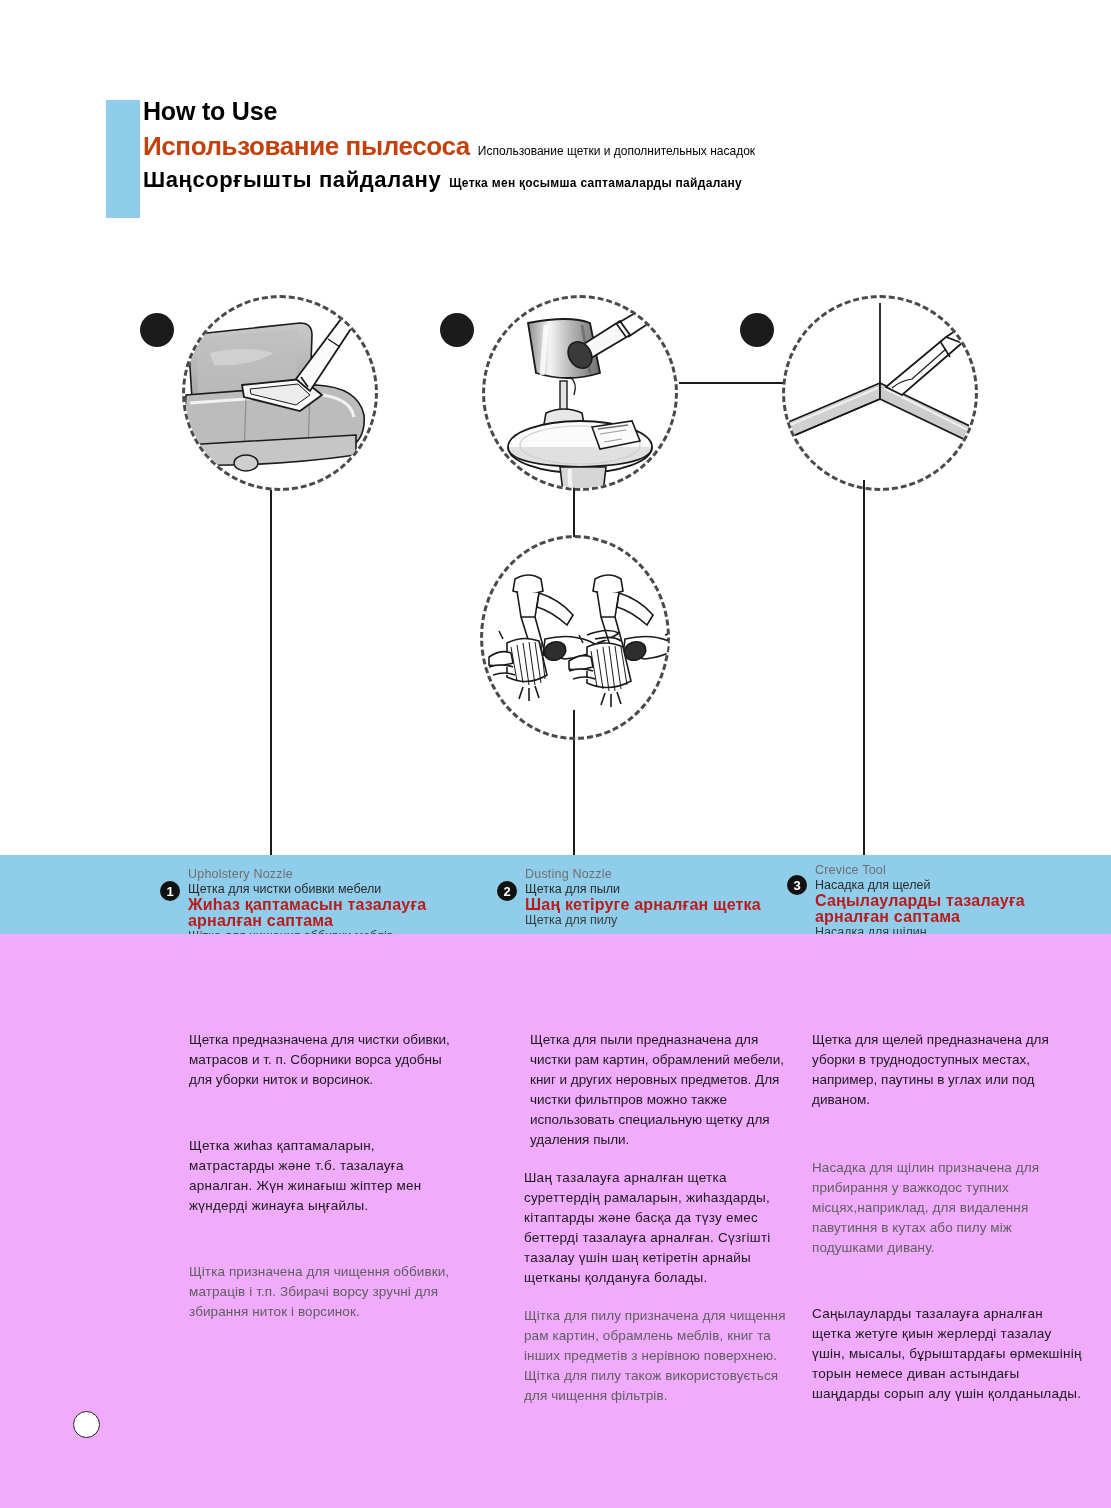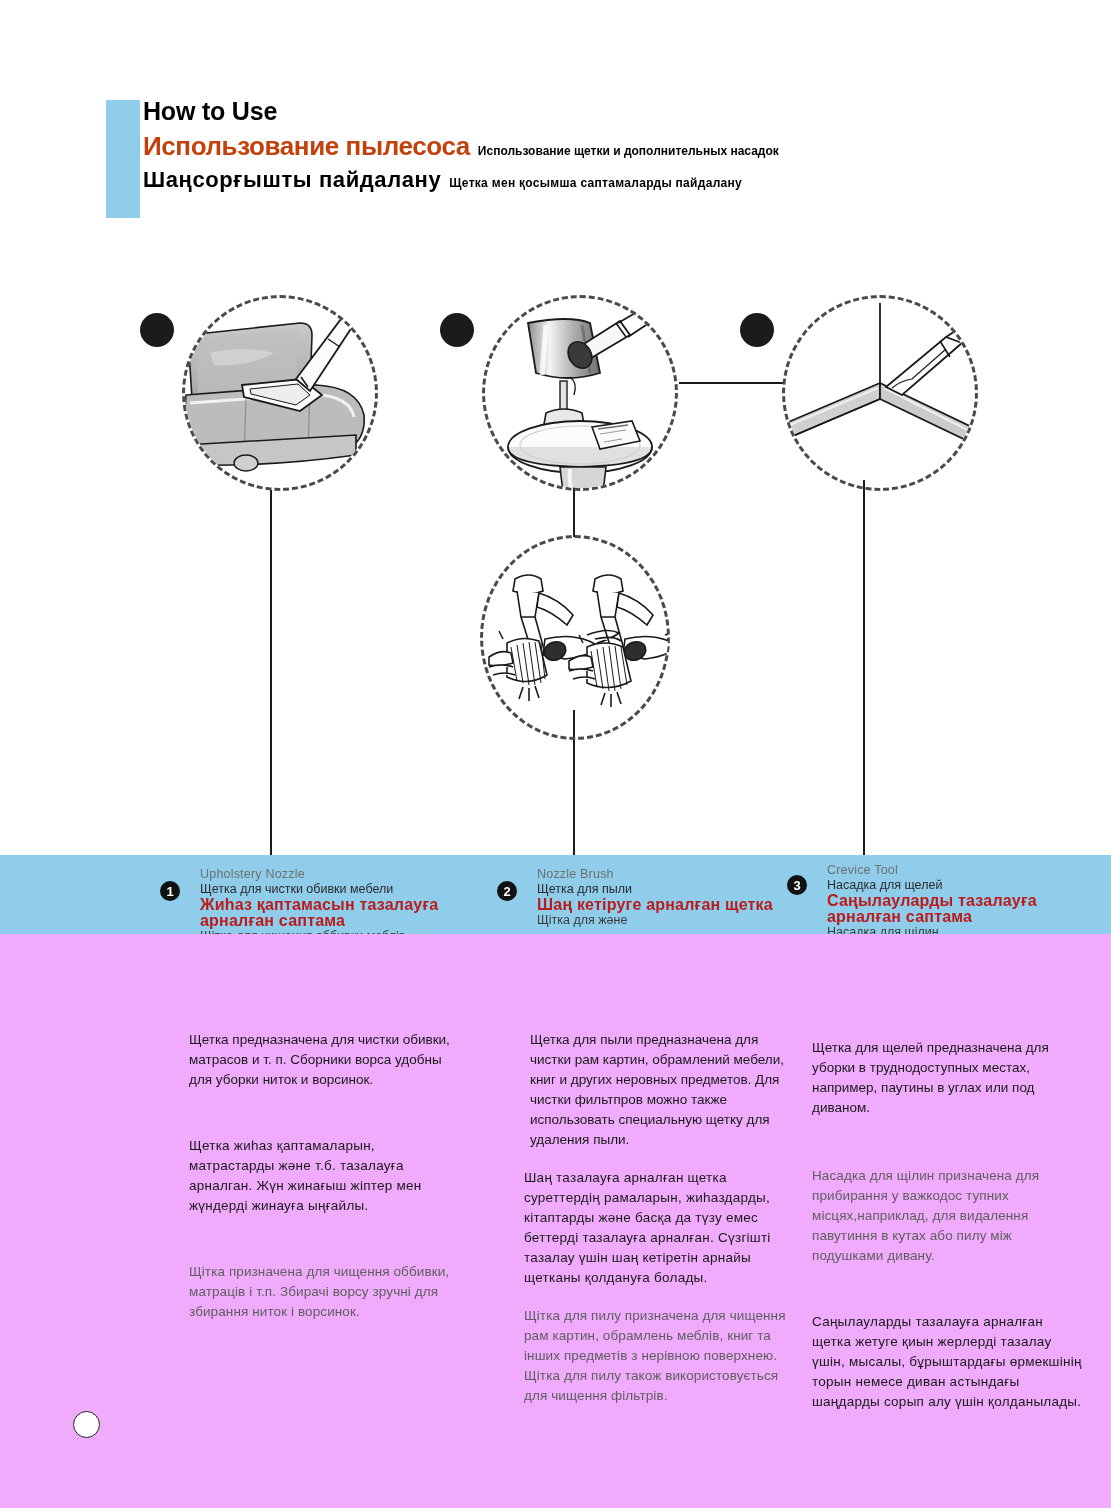--- a/index.html
+++ b/index.html
@@ -14,42 +14,42 @@
   
   .header{position:absolute;left:0;top:0;width:1111px;height:250px;background:#ffffff;}
   .accent-bar{position:absolute;left:106px;top:100px;width:34px;height:118px;background:#8fcdea;}
   .titles{position:absolute;left:143px;top:96px;width:860px;}
   .title-en{
     font-size:25px;font-weight:bold;letter-spacing:-0.2px;color:#000;
     line-height:30px;margin:0 0 4px 0;
   }
   .title-row{display:flex;align-items:baseline;gap:8px;margin-bottom:2px;}
   .title-ru{font-size:26px;font-weight:bold;color:#c2410c;line-height:32px;letter-spacing:-0.4px;white-space:nowrap;}
-  .sub-ru{font-size:12px;font-weight:bold;color:#000;line-height:16px;white-space:nowrap;}
+  .sub-ru{font-size:12px;font-weight:normal;color:#000;line-height:16px;white-space:nowrap;}
   .title-kk{font-size:22px;font-weight:bold;color:#000;line-height:32px;letter-spacing:0.6px;white-space:nowrap;}
   .sub-kk{font-size:12px;font-weight:bold;color:#000;line-height:16px;letter-spacing:0.3px;white-space:nowrap;}
 
   
   .illus{position:absolute;left:0;top:250px;width:1111px;height:605px;background:#fff;}
   .figure{position:absolute;}
   .dot{position:absolute;width:34px;height:34px;border-radius:50%;background:#1b1b1b;}
   .dcircle{position:absolute;border:3px dashed #4a4a4a;border-radius:50%;box-sizing:border-box;}
   .leader{position:absolute;background:#1b1b1b;}
   .leader-v{width:2px;}
   .leader-h{height:2px;}
 
   
   .band{position:absolute;left:0;top:855px;width:1111px;height:79px;background:#8fcdea;}
   .band-col{position:absolute;top:12px;}
   .band-num{
     position:absolute;left:0;top:14px;width:20px;height:20px;border-radius:50%;
     background:#111;color:#fff;font-size:13px;font-weight:bold;
     display:flex;align-items:center;justify-content:center;line-height:1;
   }
-  .band-text{margin-left:40px;}
+  .band-text{margin-left:28px;}
   .bt-en{font-size:12.5px;color:#6f6f6f;line-height:15px;letter-spacing:0.2px;}
   .bt-ru{font-size:12.5px;color:#2b2b2b;line-height:15px;}
   .bt-kk{font-size:16px;color:#b91c1c;font-weight:bold;line-height:16px;letter-spacing:0.2px;}
   .bt-uk{font-size:12.5px;color:#3a3a3a;line-height:15px;}
 
   
   .gray{position:absolute;left:0;top:934px;width:1111px;height:574px;background:#f0abfc;}
   .col{position:absolute;top:96px;width:270px;}
   .para{font-size:13.5px;line-height:20px;color:#1a1a1a;margin:0 0 46px 0;}
   .para.kk{letter-spacing:0.25px;}
@@ -282,24 +282,24 @@
         <div class="bt-en">Upholstery Nozzle</div>
         <div class="bt-ru">Щетка для чистки обивки мебели</div>
         <div class="bt-kk">Жиһаз  қаптамасын  тазалауға арналған  саптама</div>
         <div class="bt-uk">Щітка для чищення оббивки меблів</div>
       </div>
     </div>
 
     <div class="band-col" style="left:497px;width:300px;">
       <div class="band-num">2</div>
       <div class="band-text">
-        <div class="bt-en">Nozzle Brush</div>
+        <div class="bt-en">Dusting Nozzle</div>
         <div class="bt-ru">Щетка для пыли</div>
         <div class="bt-kk">Шаң  кетіруге  арналған  щетка</div>
-        <div class="bt-uk">Щітка для және</div>
+        <div class="bt-uk">Щетка для пилу</div>
       </div>
     </div>
 
     <div class="band-col" style="left:787px;width:300px;top:8px;">
       <div class="band-num" style="top:12px;">3</div>
       <div class="band-text">
         <div class="bt-en">Crevice Tool</div>
         <div class="bt-ru">Насадка для щелей</div>
         <div class="bt-kk">Саңылауларды  тазалауға</div>
         <div class="bt-kk">арналған  саптама</div>
@@ -316,20 +316,20 @@
       <p class="para uk">Щітка призначена для чищення оббивки, матраців і т.п. Збирачі ворсу зручні для збирання ниток і ворсинок.</p>
     </div>
 
     <div class="col" style="left:524px;">
       <p class="para ru" style="margin-bottom:18px;margin-left:6px;">Щетка для пыли предназначена для чистки рам картин, обрамлений мебели, книг и других неровных предметов. Для чистки фильтпров можно также использовать специальную щетку для удаления пыли.</p>
       <p class="para kk" style="margin-bottom:18px;">Шаң тазалауға арналған щетка суреттердің рамаларын, жиһаздарды, кітаптарды және басқа да түзу емес беттерді тазалауға арналған. Сүзгішті тазалау үшін шаң кетіретін арнайы щетканы қолдануға болады.</p>
       <p class="para uk">Щітка для пилу призначена для чищення рам картин, обрамлень меблів, книг та інших предметів з нерівною поверхнею. Щітка для пилу також використовується для чищення фільтрів.</p>
     </div>
 
     <div class="col" style="left:812px;">
-      <p class="para ru" style="margin-bottom:48px;margin-top:8px;">Щетка для щелей предназначена для уборки в труднодоступных местах, например, паутины в углах или под диваном.</p>
+      <p class="para ru" style="margin-bottom:48px;">Щетка для щелей предназначена для уборки в труднодоступных местах, например, паутины в углах или под диваном.</p>
       <p class="para uk">Насадка для щілин призначена для прибирання у важкодос тупних місцях,наприклад, для видалення павутиння в кутах або пилу між подушками дивану.</p>
       <p class="para kk" style="margin-bottom:22px;">Саңылауларды тазалауға арналған щетка жетуге қиын жерлерді тазалау үшін, мысалы, бұрыштардағы өрмекшінің торын немесе диван астындағы шаңдарды сорып алу үшін қолданылады.</p>
     </div>
   </div>
 
   <div class="page-circle"></div>
 </div>
 
 </body></html>

